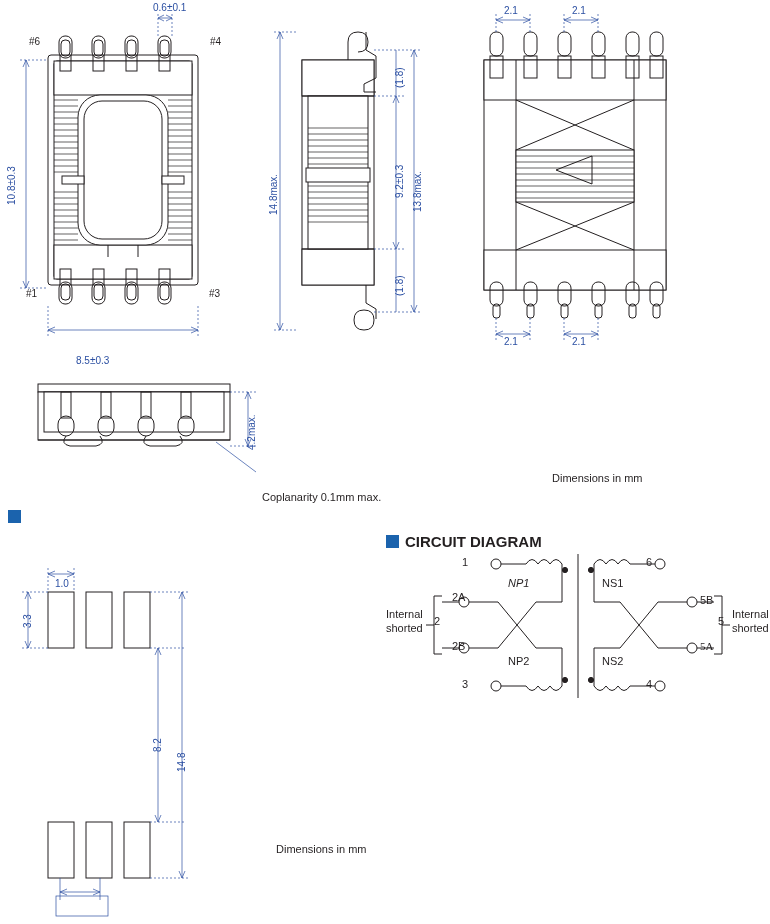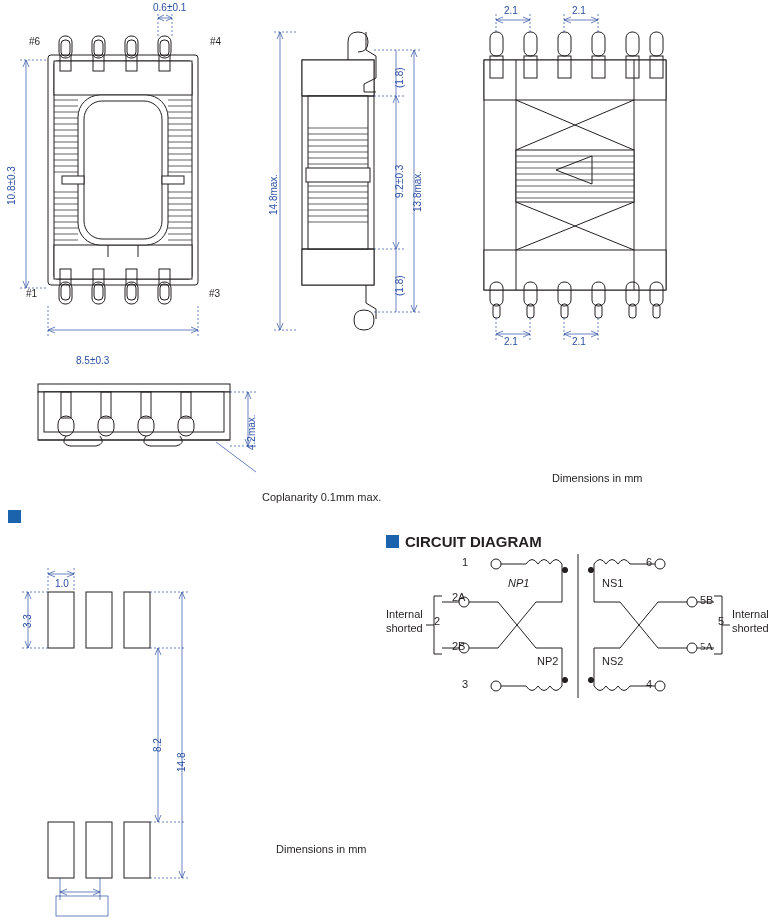--- a/index.html
+++ b/index.html
@@ -432,21 +432,21 @@
 </div>
 
 <div class="abs cdlbl" style="left:462px;top:556px;">1</div>
 <div class="abs cdlbl" style="left:452px;top:582px;margin-top:9px;">2A</div>
 <div class="abs cdlbl" style="left:452px;top:640px;">2B</div>
 <div class="abs cdlbl" style="left:462px;top:678px;">3</div>
 <div class="abs cdlbl" style="left:434px;top:615px;">2</div>
 <div class="abs cdlbl" style="left:386px;top:608px;">Internal</div>
 <div class="abs cdlbl" style="left:386px;top:622px;">shorted</div>
 <div class="abs cdlbl" style="left:508px;top:577px;font-style:italic;">NP1</div>
-<div class="abs cdlbl" style="left:508px;top:655px;margin-left:29px;">NP2</div>
+<div class="abs cdlbl" style="left:508px;top:655px;">NP2</div>
 
 <div class="abs cdlbl" style="left:646px;top:556px;">6</div>
 <div class="abs cdlbl" style="left:700px;top:594px;">5B</div>
 <div class="abs cdlbl" style="left:700px;top:640px;font-family:Liberation Serif, serif;">5A</div>
 <div class="abs cdlbl" style="left:646px;top:678px;">4</div>
 <div class="abs cdlbl" style="left:718px;top:615px;">5</div>
 <div class="abs cdlbl" style="left:732px;top:608px;">Internal</div>
 <div class="abs cdlbl" style="left:732px;top:622px;">shorted</div>
 <div class="abs cdlbl" style="left:602px;top:577px;">NS1</div>
 <div class="abs cdlbl" style="left:602px;top:655px;">NS2</div>

